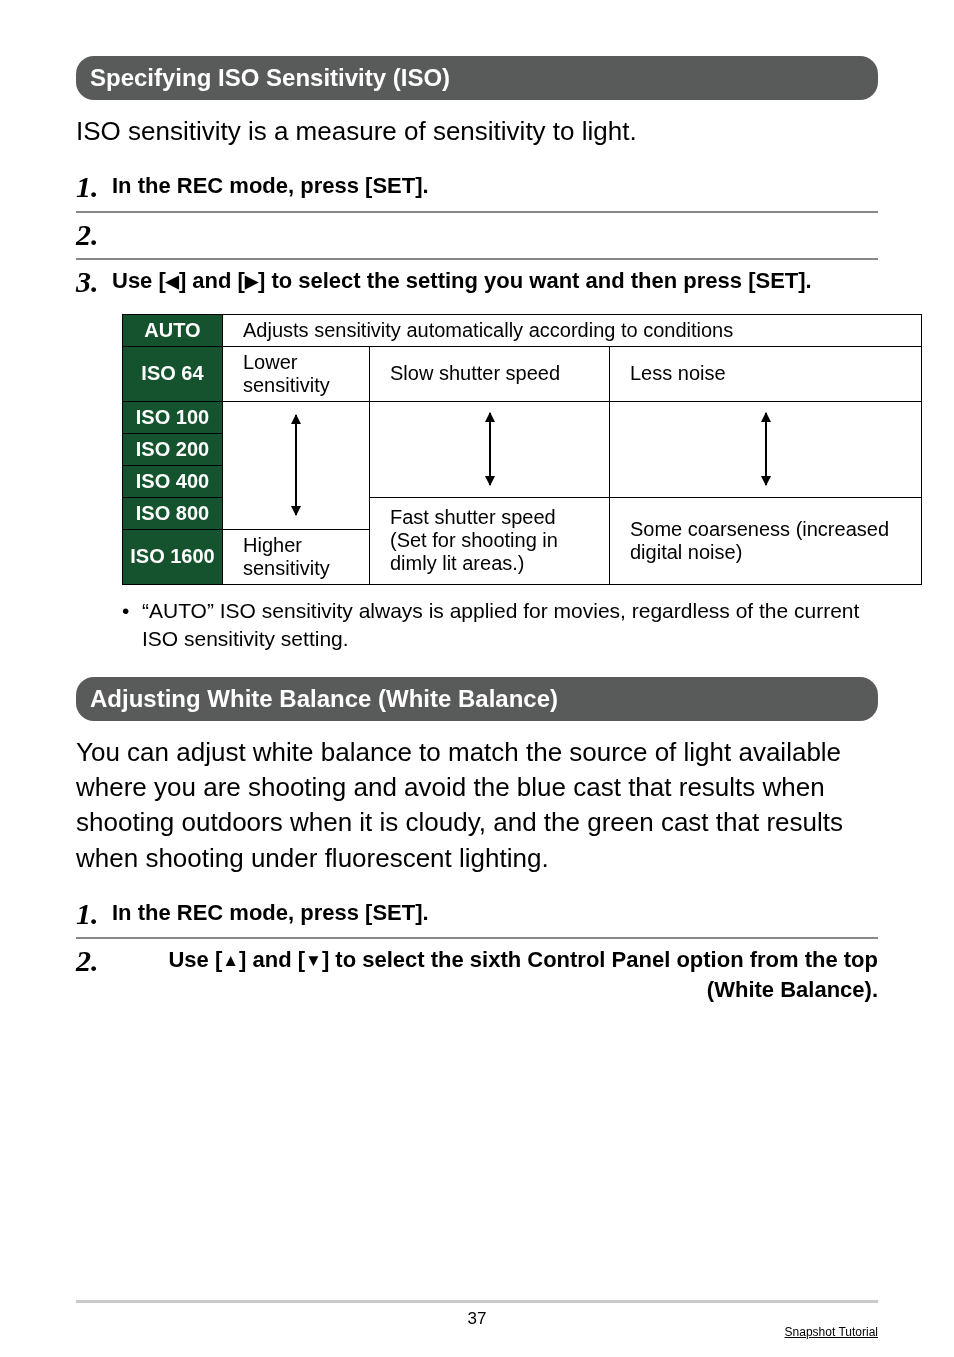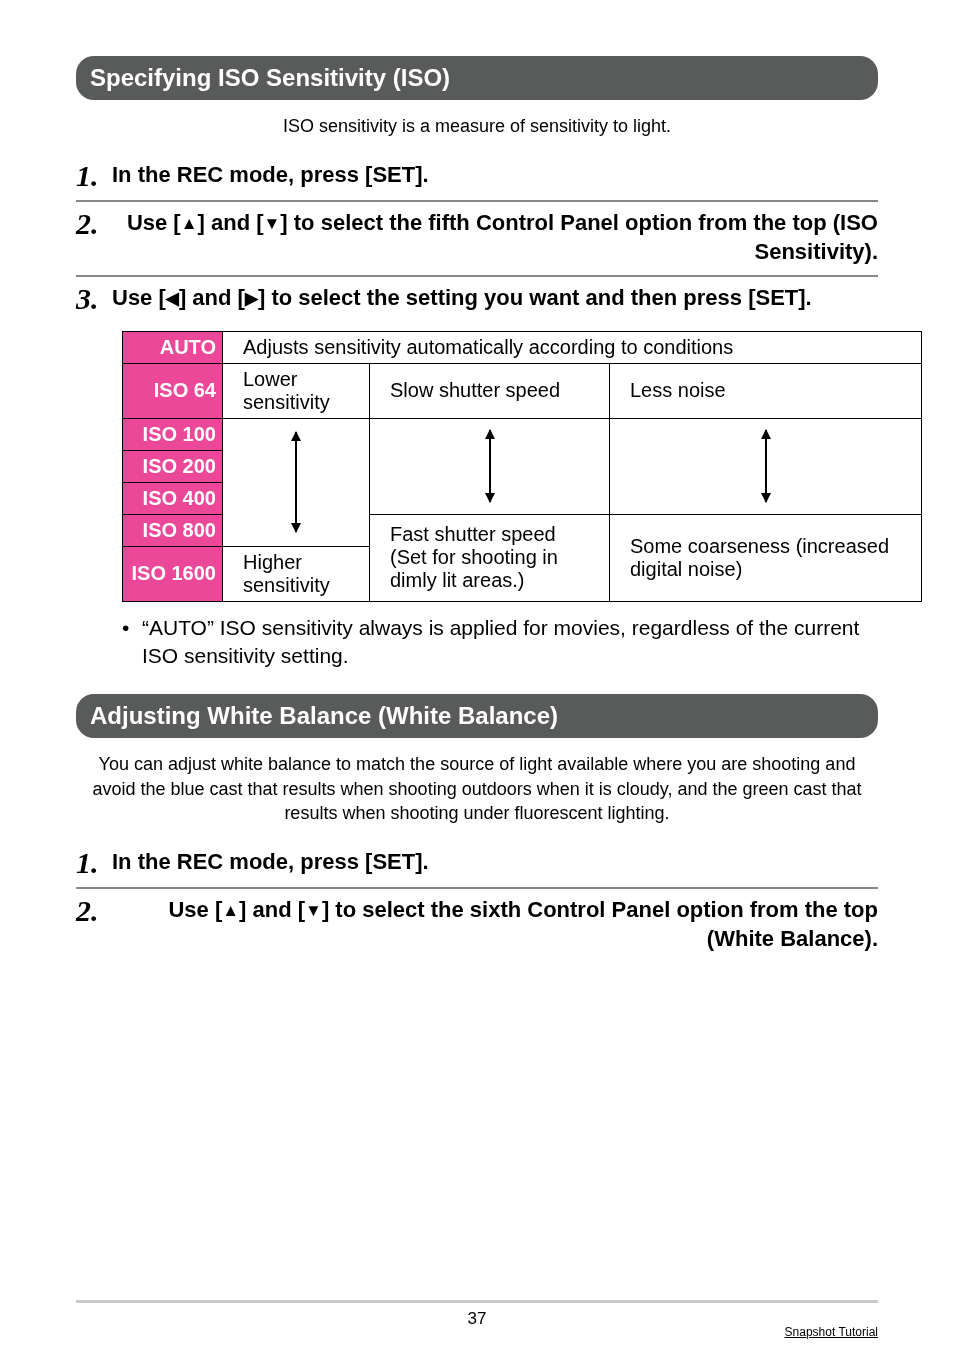--- a/index.html
+++ b/index.html
@@ -17,24 +17,23 @@
   .section-header {
     background: #595a5a;
     color: #fff;
     font-weight: bold;
     font-size: 24px;
     padding: 8px 14px;
     margin-bottom: 14px;
     border-radius: 18px;
   }
   .body-text {
-    font-size: 18px;
+    font-size: 26px;
     line-height: 1.35;
     margin-bottom: 16px;
-    text-align: center;
   }
   .step-row {
     display: flex;
     align-items: flex-start;
     padding: 6px 0 8px 0;
   }
   .step-num {
     font-weight: bold;
     font-style: italic;
     font-family: "Times New Roman", serif;
@@ -60,23 +59,23 @@
     margin: 8px 0 12px 46px;
     border-collapse: collapse;
     width: 800px;
   }
   .iso-table td, .iso-table th {
     border: 1px solid #000;
     font-size: 20px;
     vertical-align: middle;
   }
   .iso-table th {
-    background: #ec4899;
+    background: #14532d;
     color: #fff;
-    text-align: right;
+    text-align: center;
     font-weight: bold;
     padding: 4px 6px;
     white-space: nowrap;
     width: 100px;
   }
   .iso-table td { padding: 4px 20px; }
   .arrow-cell { text-align: center; position: relative; padding: 0; }
   .vert-arrow {
     position: relative;
     margin: 6px auto;
@@ -141,23 +140,20 @@
   <div class="step-row">
     <div class="step-num">1.</div>
     <div class="step-text">
       <span>In the REC mode, press [SET].</span>
     </div>
   </div>
   <hr class="hr">
 
   <div class="step-row">
     <div class="step-num">2.</div>
-    <div class="step-text">
-      <span>Use [</span><span class="tri">▲</span><span>] and [</span><span class="tri">▼</span><span>] to select the fifth Control Panel option from the top (ISO Sensitivity).</span>
-    </div>
   </div>
   <hr class="hr">
 
   <div class="step-row">
     <div class="step-num">3.</div>
     <div class="step-text">
       <span>Use [</span><span class="tri">◀</span><span>] and [</span><span class="tri">▶</span><span>] to select the setting you want and then press [SET].</span>
     </div>
   </div>
 

